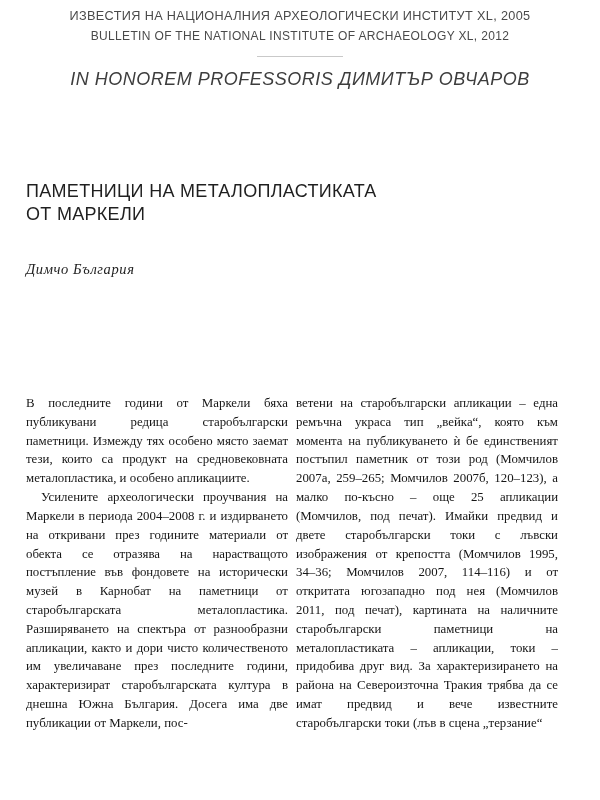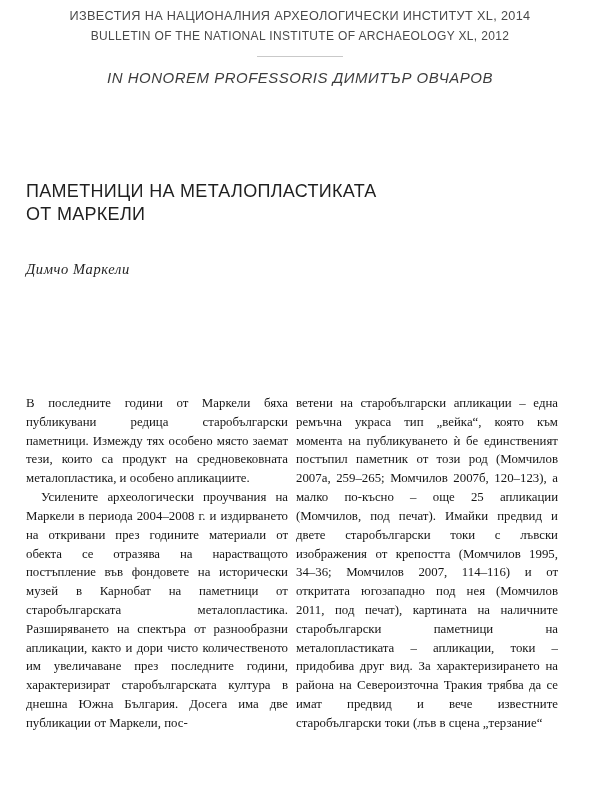--- a/index.html
+++ b/index.html
@@ -44,21 +44,21 @@
     height: 1px;
     background: #c9c9c9;
     margin: 10px auto 0 auto;
   }
 
   .dedication {
     margin-top: 12px;
     text-align: center;
     font-family: "Liberation Sans", "DejaVu Sans", sans-serif;
     font-style: italic;
-    font-size: 15px;
+    font-size: 18px;
     letter-spacing: 0.5px;
     color: #3d3d3d;
     white-space: nowrap;
   }
 
   
   .title-block {
     position: absolute;
     left: 26px;
     top: 180px;
@@ -110,30 +110,30 @@
   .col p + p {
     margin-top: 0;
   }
 </style>
 </head>
 <body>
 
 <div class="page">
 
   <div class="masthead">
-    <div class="masthead-line cyr">ИЗВЕСТИЯ НА НАЦИОНАЛНИЯ АРХЕОЛОГИЧЕСКИ ИНСТИТУТ XL, 2014</div>
+    <div class="masthead-line cyr">ИЗВЕСТИЯ НА НАЦИОНАЛНИЯ АРХЕОЛОГИЧЕСКИ ИНСТИТУТ XL, 2005</div>
     <div class="masthead-line">BULLETIN OF THE NATIONAL INSTITUTE OF ARCHAEOLOGY XL, 2012</div>
     <div class="rule"></div>
     <div class="dedication">IN HONOREM PROFESSORIS ДИМИТЪР ОВЧАРОВ</div>
   </div>
 
   <div class="title-block">
     <h1 class="article-title">ПАМЕТНИЦИ НА МЕТАЛОПЛАСТИКАТА
 ОТ МАРКЕЛИ</h1>
-    <div class="author">Димчо Маркели</div>
+    <div class="author">Димчо България</div>
   </div>
 
   <div class="columns">
 
     <div class="col">
       <p>В последните години от Маркели бяха публикувани редица старобългарски паметници. Измежду тях особено място заемат тези, които са продукт на средновековната металопластика, и особено апликациите.</p>
       <p class="indent">Усилените археологически проучвания на Маркели в периода 2004–2008 г. и издирването на откривани през годините материали от обекта се отразява на нарастващото постъпление във фондовете на исторически музей в Карнобат на паметници от старобългарската металопластика. Разширяването на спектъра от разнообразни апликации, както и дори чисто количественото им увеличаване през последните години, характеризират старобългарската култура в днешна Южна България. Досега има две публикации от Маркели, пос-</p>
     </div>
 
     <div class="col">

